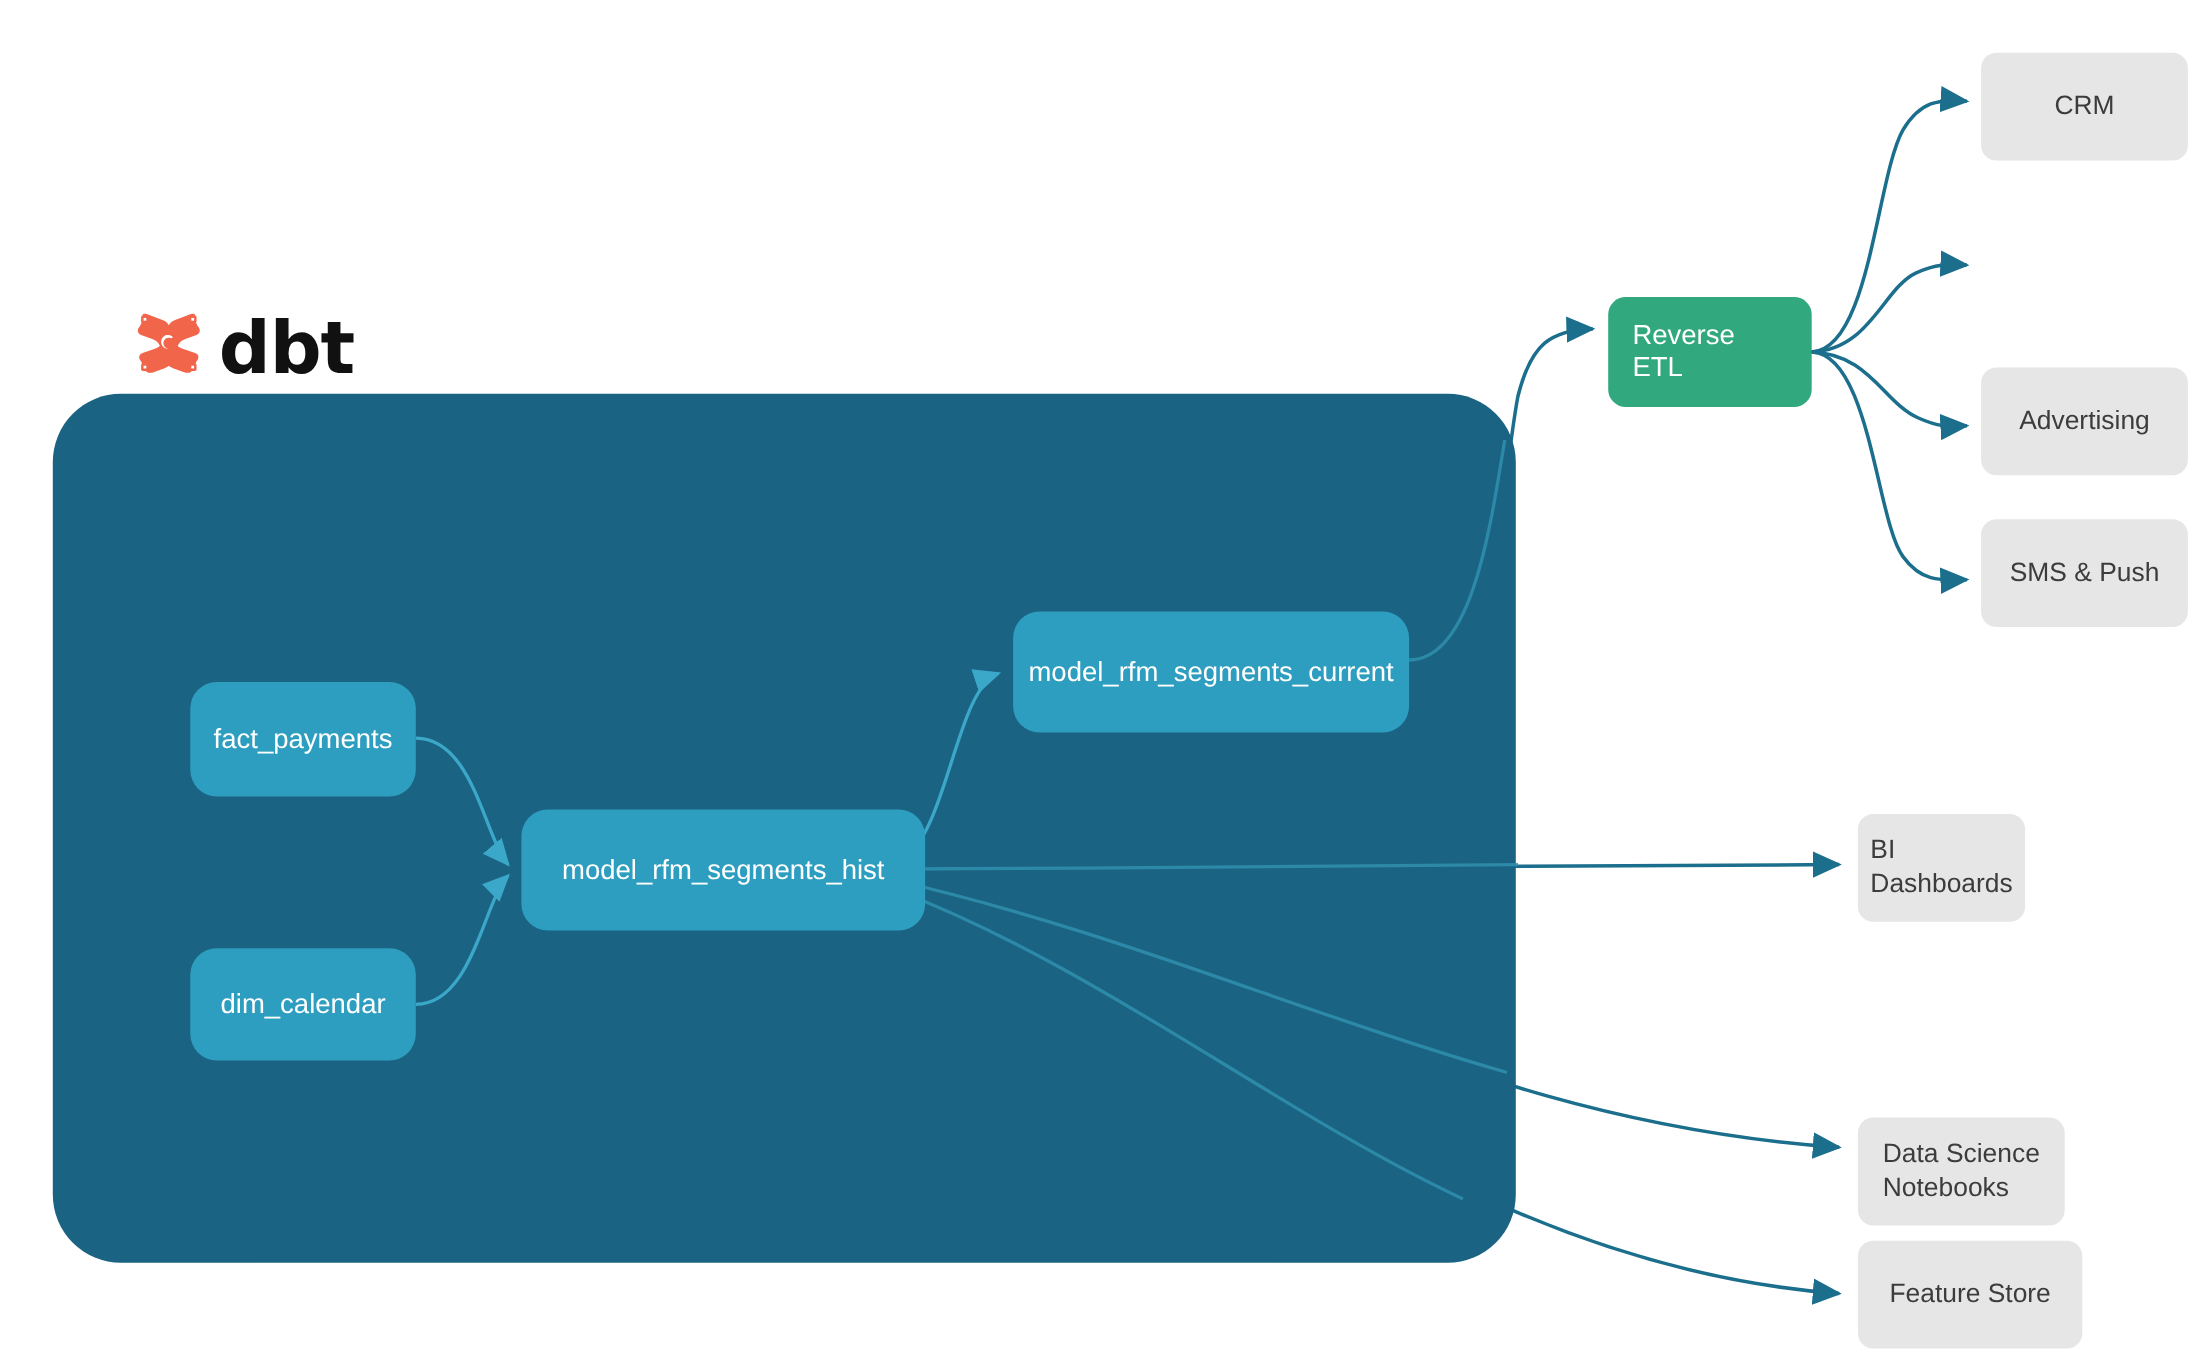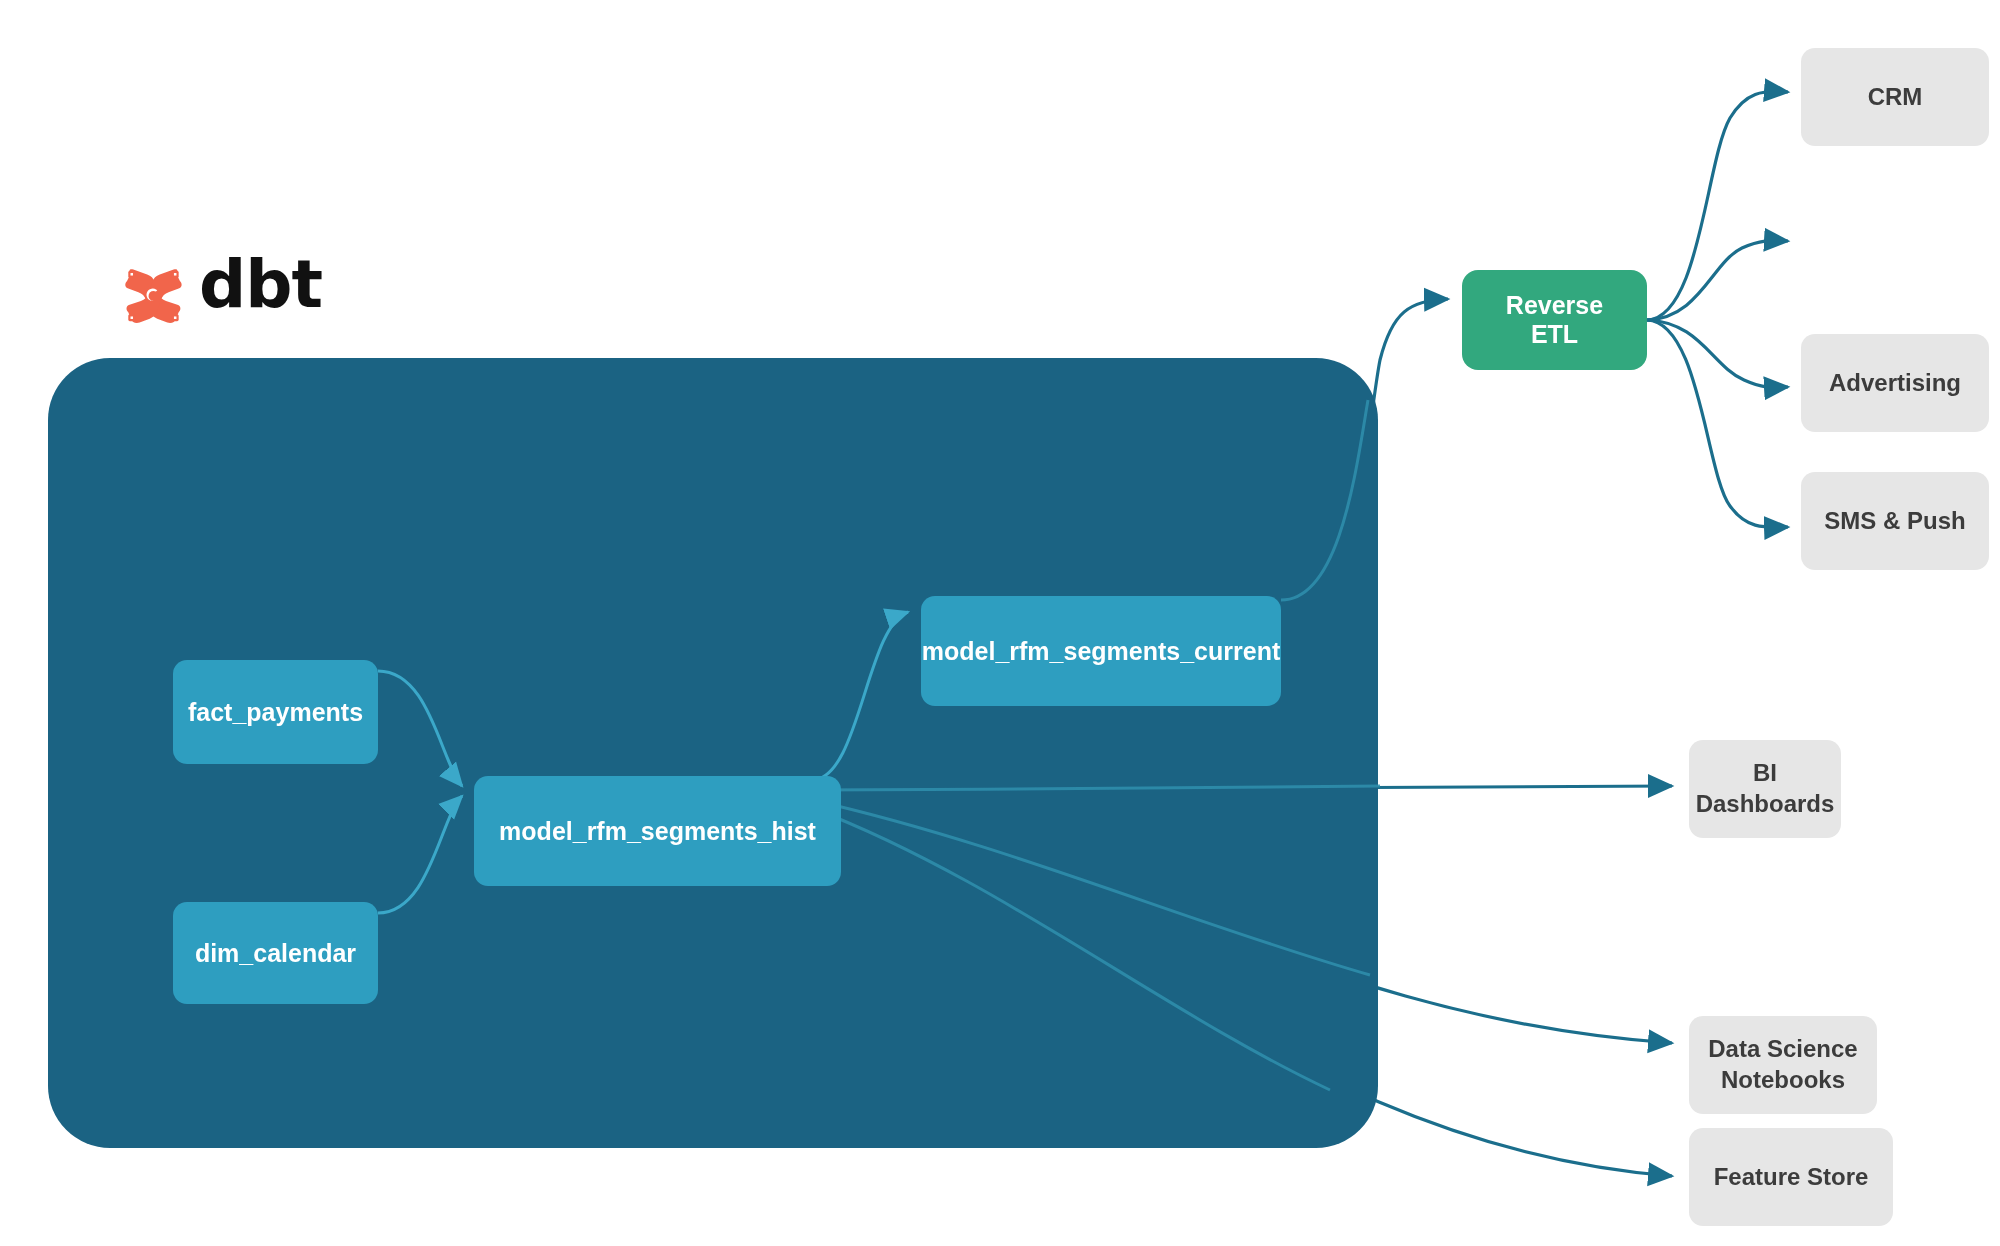--- a/index.html
+++ b/index.html
@@ -25,21 +25,21 @@
     pointer-events: none;
   }
   
   #dbt-logo {
     position: absolute;
     left: 122px;
     top: 258px;
     width: 200px;
     height: 92px;
     display: flex;
-    align-items: flex-start;
+    align-items: flex-end;
     gap: 14px;
   }
   #dbt-mark { width: 76px; height: 76px; display:block; }
   #dbt-wordmark {
     font-family: "DejaVu Sans", sans-serif;
     font-weight: bold;
     font-size: 66px;
     line-height: 1;
     color: #111111;
     letter-spacing: -1px;
@@ -54,31 +54,28 @@
     height: 790px;
     background: #1b6383;
     border-radius: 62px;
   }
   
   .node {
     position: absolute;
     display: flex;
     align-items: center;
     justify-content: center;
-    text-align: center;
     box-sizing: border-box;
-    font-weight: bold;
   }
   .node-model {
     background: #2e9ec0;
-    border-radius: 14px;
+    border-radius: 24px;
     color: #ffffff;
     font-size: 25px;
     padding: 12px 22px;
-    margin-top: 40px;
   }
   .node-green {
     background: #32a87e;
     border-radius: 16px;
     color: #ffffff;
     font-size: 25px;
     padding: 0 22px;
   }
   .node-gray {
     background: #e6e6e6;

